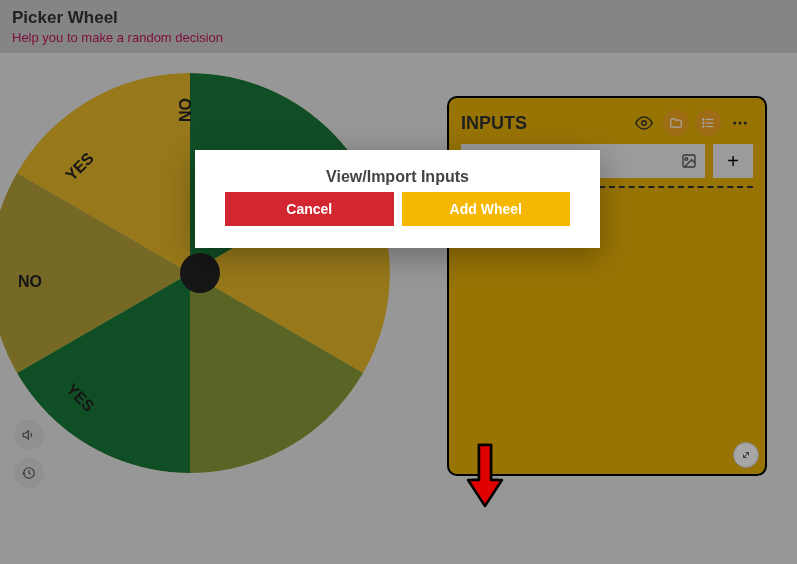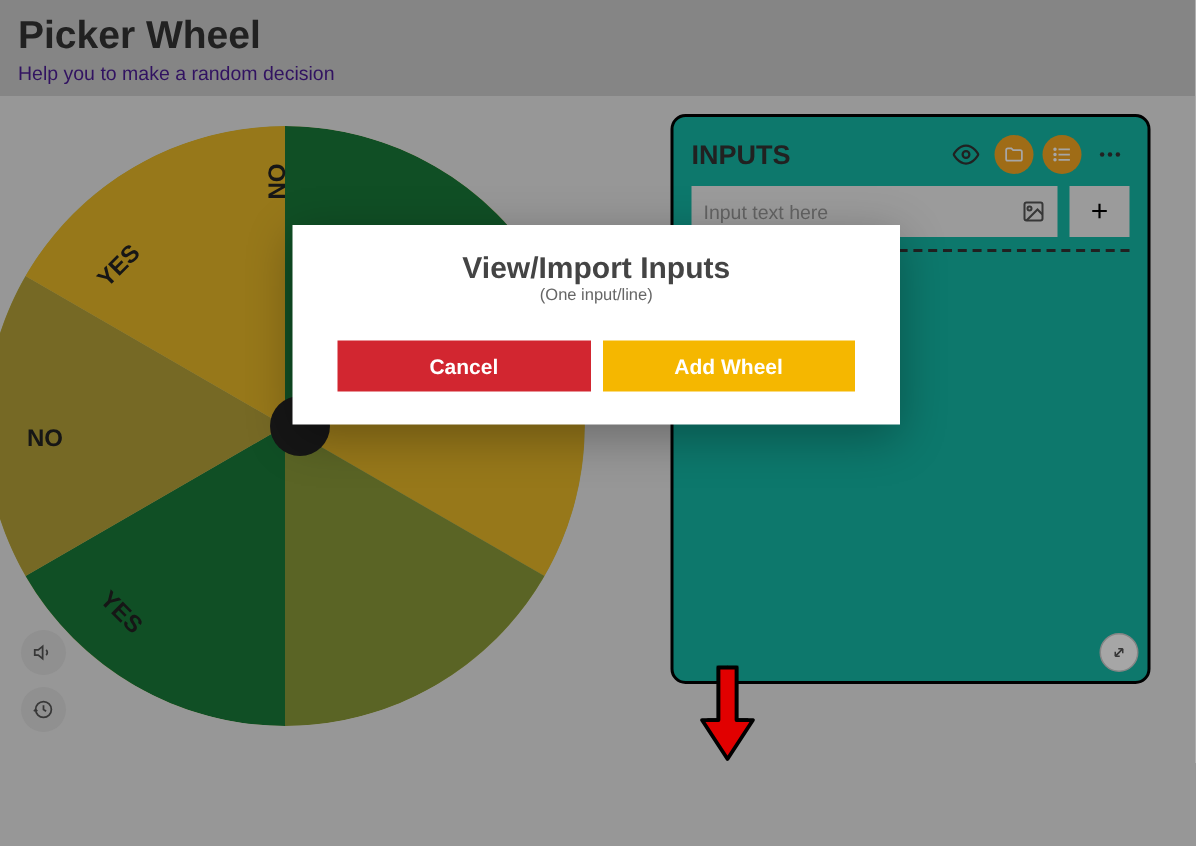--- a/index.html
+++ b/index.html
@@ -1,48 +1,48 @@
 <!DOCTYPE html>
 <html><head>
 <meta charset="utf-8">
 <style>
 * { box-sizing: border-box; margin: 0; padding: 0; }
 body { font-family: Arial, sans-serif; background: #e8e8e8; width: 797px; height: 564px; overflow: hidden; position: relative; }
 
 .header { background: #cccccc; padding: 8px 12px; }
-.header h1 { font-size: 26px; font-weight: bold; color: #333; }
-.header p { font-size: 13px; color: #4c1d95; margin-top: 2px; }
+.header h1 { font-size: 17px; font-weight: bold; color: #333; }
+.header p { font-size: 13px; color: #be185d; margin-top: 2px; }
 
 .main { display: flex; position: relative; padding: 20px; gap: 20px; }
 
 .wheel-area { position: relative; width: 400px; height: 400px; }
 .wheel { position: absolute; top: 0; left: -30px; width: 400px; height: 400px; border-radius: 50%; overflow: hidden; }
 .wheel-center { position: absolute; left: 160px; top: 180px; width: 40px; height: 40px; background: #222; border-radius: 50%; z-index: 5; }
 
 .side-btns { position: absolute; left: 14px; top: 420px; display: flex; flex-direction: column; gap: 8px; }
 .circ-btn { width: 30px; height: 30px; border-radius: 50%; background: #ddd; border: none; display: flex; align-items: center; justify-content: center; font-size: 14px; cursor: pointer; }
 
-.inputs-panel { position: absolute; right: 30px; top: 76px; width: 320px; background: #14b8a6; border: 2px solid #000; border-radius: 10px; padding: 12px; height: 380px; }
+.inputs-panel { position: absolute; right: 30px; top: 96px; width: 320px; background: #eab308; border: 2px solid #000; border-radius: 10px; padding: 12px; height: 380px; }
 .inputs-header { display: flex; align-items: center; justify-content: space-between; margin-bottom: 8px; }
 .inputs-title { font-size: 18px; font-weight: bold; color: #333; }
 .inputs-icons { display: flex; align-items: center; gap: 6px; }
 .icon-btn { width: 26px; height: 26px; border-radius: 50%; border: none; background: transparent; display: flex; align-items: center; justify-content: center; cursor: pointer; }
 .icon-btn.orange { background: #f5a623; }
 .input-row { display: flex; gap: 8px; margin-bottom: 8px; }
 .input-field { flex: 1; background: #eee; border: none; padding: 8px; font-size: 13px; color: #999; display: flex; align-items: center; justify-content: space-between; }
 .plus-btn { width: 40px; height: 34px; background: #eee; border: none; font-size: 20px; cursor: pointer; }
 .dash-line { border-top: 2px dashed #333; margin-top: 4px; }
 .expand-btn { position: absolute; right: 6px; bottom: 6px; width: 26px; height: 26px; border-radius: 50%; background: #fff; border: 1px solid #ccc; display: flex; align-items: center; justify-content: center; cursor: pointer; font-size: 12px; }
 
 .overlay { position: absolute; inset: 0; background: rgba(0,0,0,0.35); z-index: 100; }
 .modal { position: absolute; left: 195px; top: 150px; width: 405px; background: #fff; z-index: 200; padding: 18px 30px 22px 30px; box-shadow: 0 8px 30px rgba(0,0,0,0.3); }
-.modal-title { text-align: center; font-weight: bold; color: #444; font-size: 20px; }
+.modal-title { text-align: center; font-weight: bold; color: #444; font-size: 16px; }
 .modal-sub { text-align: center; color: #666; font-size: 11px; margin-bottom: 8px; }
 .modal-ta { width: 100%; height: 300px; border: 1px solid #333; padding: 6px 8px; font-size: 13px; font-family: Arial, sans-serif; resize: none; outline: none; }
-.modal-actions { display: flex; gap: 8px; margin-top: 24px; justify-content: flex-end; }
+.modal-actions { display: flex; gap: 8px; margin-top: 6px; justify-content: flex-end; }
 .modal-btn { flex: 1; border: none; padding: 9px 0; font-weight: bold; font-size: 14px; cursor: pointer; color: #fff; }
 .btn-cancel { background: #d22630; }
 .btn-add { background: #f5b700; }
 
 .arrow { position: absolute; left: 460px; top: 440px; z-index: 300; pointer-events: none; }
 .wheel-label { position: absolute; font-weight: bold; font-size: 16px; color: #222; }
 </style>
 </head>
 <body>
 
@@ -140,21 +140,20 @@
         <path d="M7 17L17 7M17 7h-6m6 0v6"></path>
         <path d="M17 7L7 17M7 17h6m-6 0v-6"></path>
       </svg>
   </button>
 </div>
 
 <div class="overlay"></div>
 
 <div class="modal">
   <div class="modal-title">View/Import Inputs</div>
-  <div class="modal-sub">(One input/line)</div>
   <div class="modal-actions">
     <button class="modal-btn btn-cancel">Cancel</button>
     <button class="modal-btn btn-add">Add Wheel</button>
   </div>
 </div>
 
 <div class="arrow">
   <svg width="50" height="70" viewBox="0 0 50 70">
     <path d="M25 5 L25 40 L12 40 L25 65 L38 40 L25 40 Z" fill="#e10000" stroke="#000" stroke-width="2.5" stroke-linejoin="round"></path>
     <rect x="19" y="5" width="12" height="36" fill="#e10000" stroke="#000" stroke-width="2.5"></rect>

